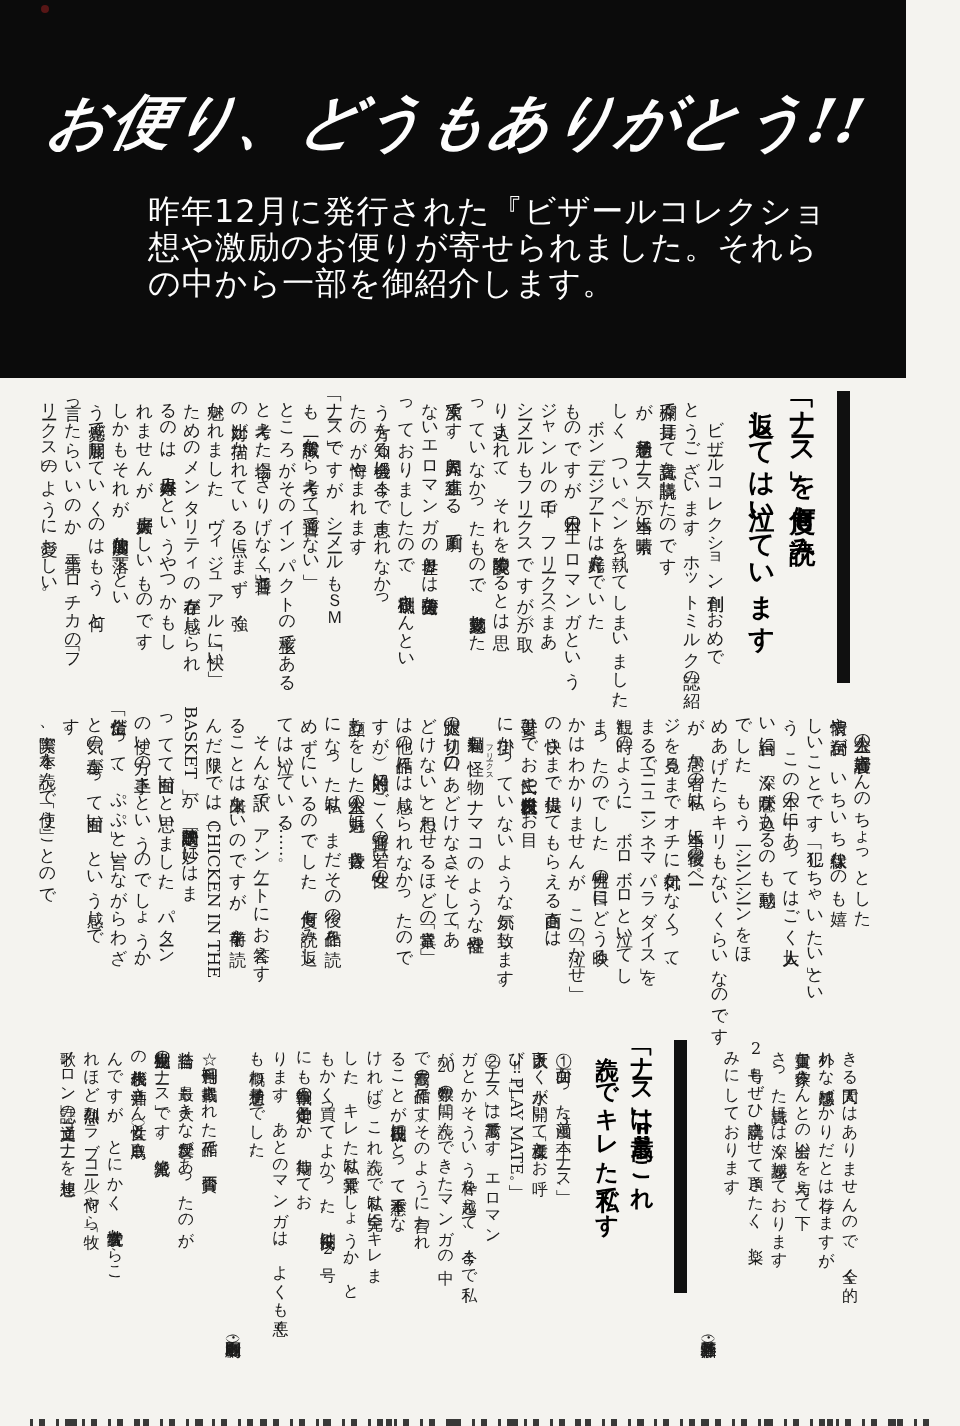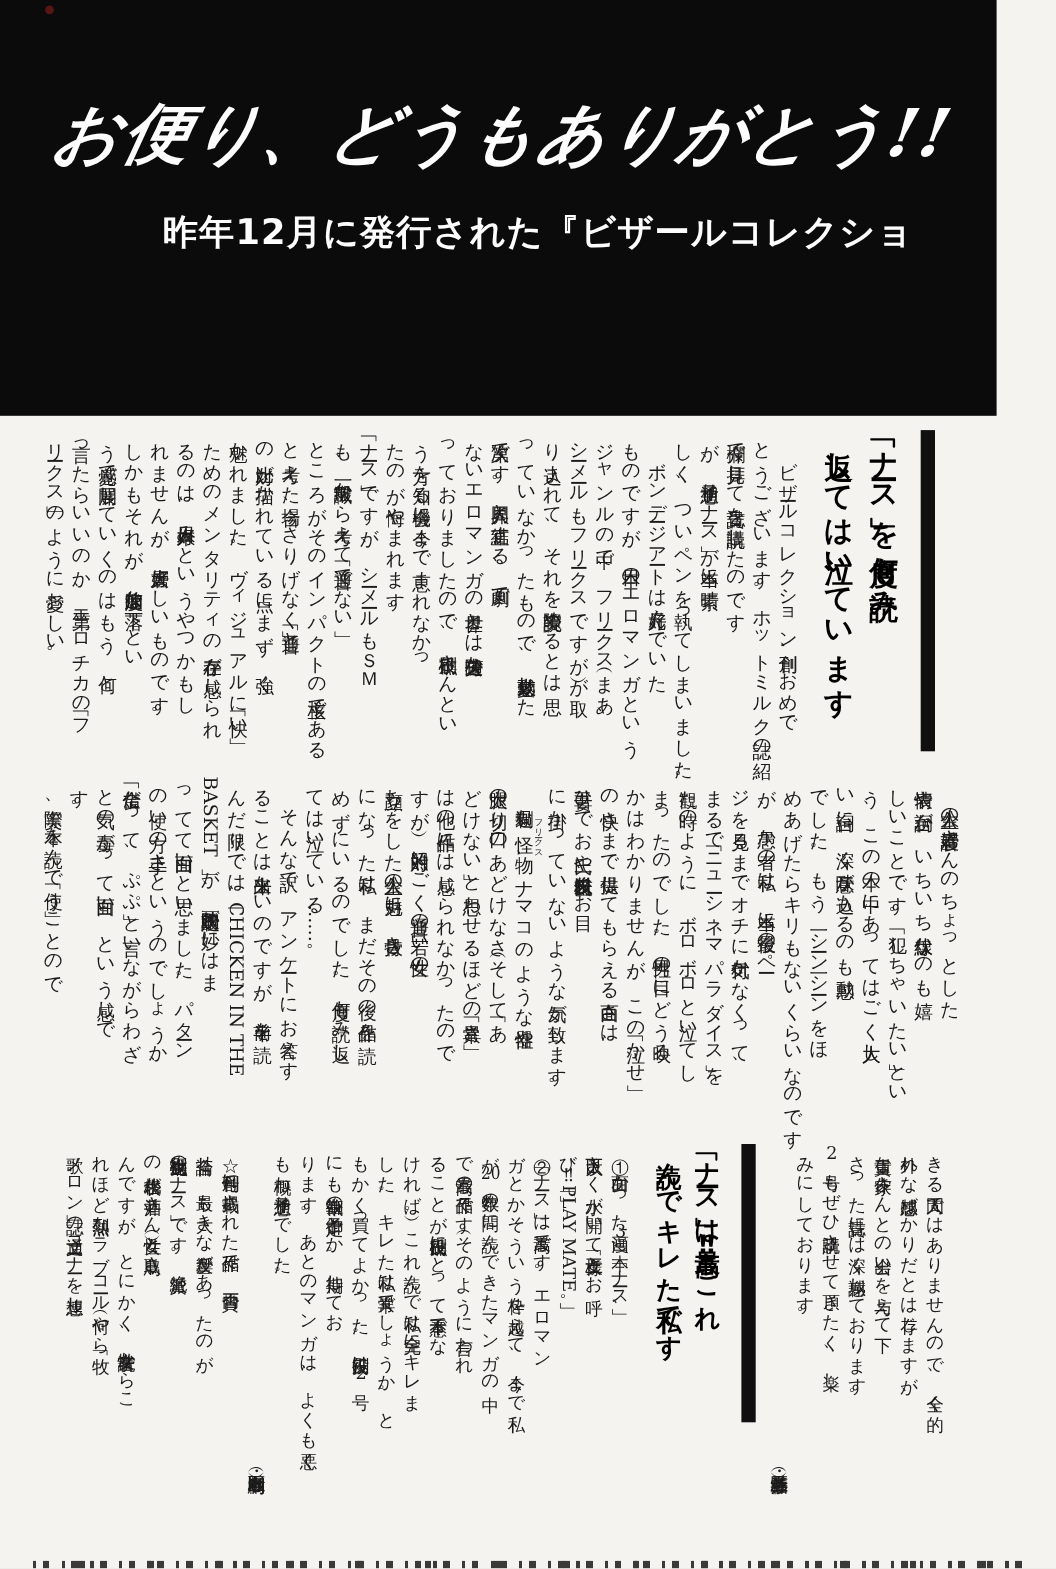--- a/index.html
+++ b/index.html
@@ -4,21 +4,21 @@
 <style>
   html,body{margin:0;padding:0;background:#e8e7e3;}
   .page{position:relative;width:960px;height:1426px;background:#f4f3ef;overflow:hidden;
         font-family:"DejaVu Serif",serif;color:#1b1b1b;}
   
   .banner{position:absolute;left:0;top:0;width:906px;height:378px;background:#0b0b0b;color:#fdfdfd;}
   .banner-title{position:absolute;left:50px;top:82px;width:810px;text-align:center;
         font-family:"DejaVu Serif",serif;font-style:italic;font-weight:700;font-size:60px;
         letter-spacing:2px;transform:skewX(-12deg);white-space:nowrap;}
   .banner-intro{position:absolute;left:148px;top:193px;
-        font-family:"DejaVu Sans",sans-serif;font-weight:700;font-size:32px;line-height:36px;
+        font-family:"DejaVu Sans",sans-serif;font-weight:400;font-size:32px;line-height:36px;
         letter-spacing:1px;white-space:nowrap;}
   
   .band{position:absolute;writing-mode:vertical-rl;text-orientation:mixed;}
   .band1{left:36px;top:391px;width:824px;height:310px;}
   .band2{left:36px;top:706px;width:838px;height:312px;}
   .band3{left:40px;top:1040px;width:822px;height:293px;}
   .band .col{font-size:17px;line-height:23.8px;white-space:nowrap;}
   .band3 .col{font-size:16px;line-height:23.6px;}
   .band .sig{font-size:16px;line-height:23.8px;white-space:nowrap;text-align:end;padding-inline-end:4px;}
   .band .h{font-family:"DejaVu Sans",sans-serif;font-weight:700;color:#000;white-space:nowrap;}
@@ -41,20 +41,22 @@
 </style>
 </head>
 <body>
 
 <div class="page">
 
   <div class="banner">
     <div class="banner-title">お便り、どうもありがとう!!</div>
     <div class="banner-intro">
       <div>昨年12月に発行された『ビザールコレクショ</div>
+      <div>想や激励のお便りが寄せられました。それら</div>
+      <div>の中から一部を御紹介します。</div>
     </div>
   </div>
 
   <div class="band band1">
       <div class="bar"></div>
       <div class="h">「ナース」を何度も読み</div>
       <div class="h">返しては泣いています</div>
       <div class="col">　ビザールコレクション創刊、おめで</div>
       <div class="col">とうございます。ホットミルク誌の紹</div>
       <div class="col">介欄で拝見して貴誌を購読したのです</div>

